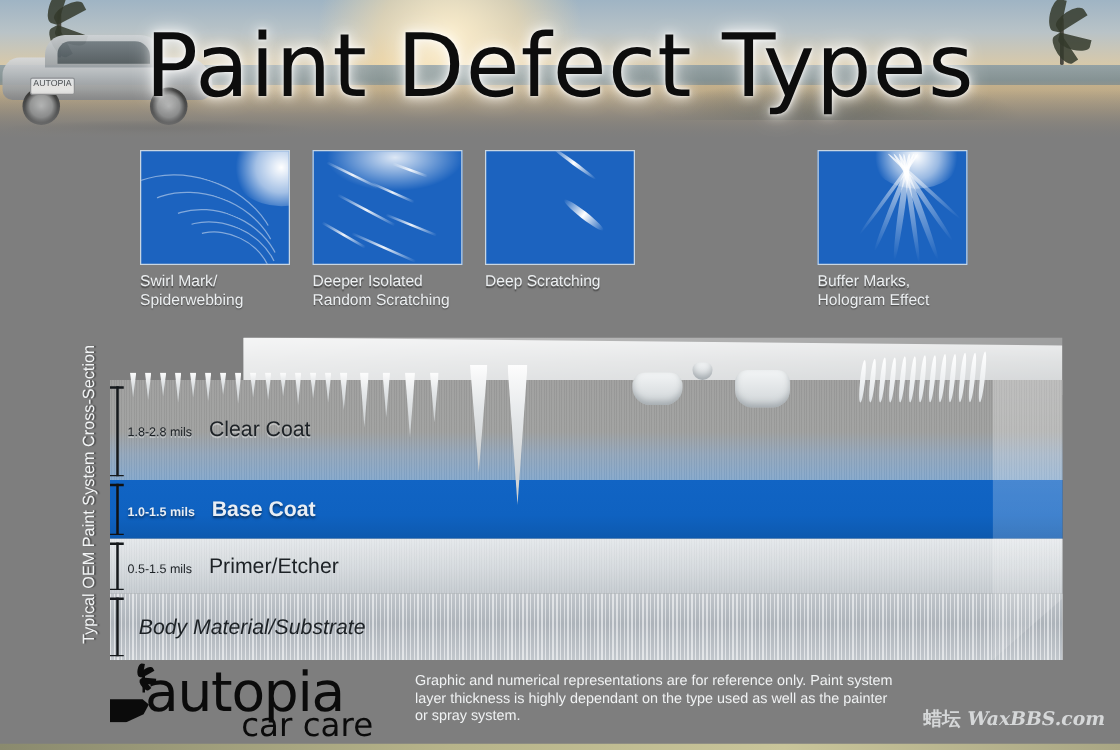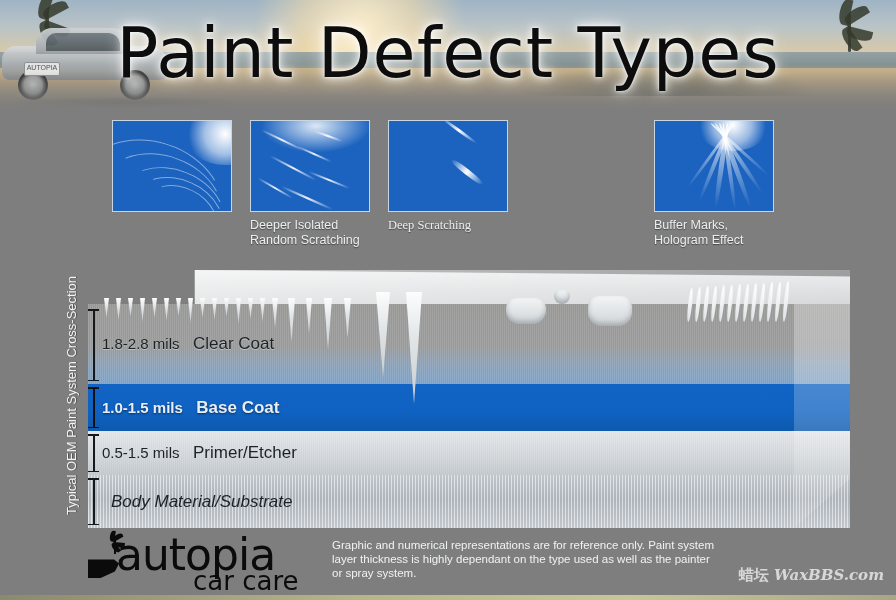--- a/index.html
+++ b/index.html
@@ -79,21 +79,21 @@
   .top3d{position:absolute;left:0;top:0;width:762px;height:46px;overflow:hidden;}
   .top3d .face{position:absolute;left:0;top:0;width:762px;height:46px;
     background:linear-gradient(180deg,#e8e9ea 0%,#d5d7d8 45%,#c3c6c8 100%);
     clip-path:polygon(14% 100%,100% 100%,100% 14%,14% 0%);}
   .top3d .haze{position:absolute;left:14%;top:0;right:0;bottom:0;
     background:linear-gradient(160deg,rgba(255,255,255,.55),rgba(200,205,208,.25));mix-blend-mode:screen;}
 
   .layers{position:absolute;left:0;top:34px;width:762px;height:224px;}
   .layer{position:absolute;left:0;width:762px;overflow:hidden;}
   .lbl{position:absolute;left:14px;top:50%;transform:translateY(-50%);white-space:nowrap;}
-  .lbl .mils{font-size:15px;}
+  .lbl .mils{font-size:10px;}
   .lbl .nm{font-size:17px;margin-left:9px;}
 
   .l-clear{top:0;height:80px;background:linear-gradient(180deg,#9a9a99 0%,#9b9c9b 52%,#8fa3b8 74%,#7fa4c9 100%);}
   .l-clear .lbl{color:#1d2226;text-shadow:0 1px 0 rgba(255,255,255,.35);}
   .l-base{top:80px;height:47px;background:linear-gradient(180deg,#1164c4 0%,#0f62c1 60%,#0d59ae 100%);}
   .l-base .lbl{color:#e9eef4;text-shadow:0 1px 2px rgba(0,0,0,.5);font-weight:bold;}
   .l-prim{top:127px;height:44px;background:linear-gradient(180deg,#e4e7ea 0%,#d3d8dc 55%,#c3c9ce 100%);}
   .l-prim .lbl{color:#1d2226;}
   .l-sub{top:171px;height:53px;background:
       repeating-linear-gradient(90deg,rgba(255,255,255,.5) 0 1px,rgba(0,0,0,.035) 1px 3px),
@@ -187,38 +187,40 @@
 
     <div class="thumb" style="left:112px;">
       <div class="img t-swirl">
         <div class="arc" style="left:-40px;top:20px;width:150px;height:120px;transform:rotate(18deg);"></div>
         <div class="arc" style="left:-20px;top:34px;width:130px;height:104px;transform:rotate(20deg);"></div>
         <div class="arc" style="left:0px;top:48px;width:112px;height:88px;transform:rotate(22deg);"></div>
         <div class="arc" style="left:14px;top:58px;width:96px;height:74px;transform:rotate(24deg);"></div>
         <div class="arc" style="left:26px;top:66px;width:78px;height:60px;transform:rotate(26deg);"></div>
         <div class="sheen" style="left:72px;top:-18px;width:80px;height:62px;background:radial-gradient(circle,#fff 0%,rgba(255,255,255,.6) 40%,rgba(255,255,255,0) 72%);"></div>
       </div>
+      <div class="cap">Swirl Mark/
+Spiderwebbing</div>
     </div>
 
     <div class="thumb" style="left:250px;">
       <div class="img t-deep">
         <div class="str" style="left:8px;top:18px;width:46px;transform:rotate(26deg);"></div>
         <div class="str" style="left:44px;top:32px;width:38px;transform:rotate(24deg);"></div>
         <div class="str" style="left:16px;top:46px;width:52px;transform:rotate(28deg);"></div>
         <div class="str" style="left:56px;top:58px;width:44px;transform:rotate(22deg);"></div>
         <div class="str" style="left:4px;top:66px;width:40px;transform:rotate(30deg);"></div>
         <div class="str" style="left:62px;top:14px;width:30px;transform:rotate(20deg);"></div>
         <div class="str" style="left:28px;top:76px;width:56px;transform:rotate(24deg);"></div>
         <div class="sheen" style="left:10px;top:-22px;width:110px;height:54px;background:radial-gradient(ellipse,rgba(255,255,255,.85) 0%,rgba(255,255,255,0) 70%);"></div>
       </div>
       <div class="cap">Deeper Isolated
 Random Scratching</div>
     </div>
 
-    <div class="thumb" style="left:388px;font-family:Liberation Serif, serif;">
+    <div class="thumb" style="left:388px;">
       <div class="img t-scr">
         <div class="sc" style="left:48px;top:8px;width:44px;height:3px;transform:rotate(36deg);"></div>
         <div class="sc" style="left:58px;top:48px;width:40px;height:6px;transform:rotate(38deg);"></div>
       </div>
       <div class="cap">Deep Scratching</div>
     </div>
 
 
     <div class="thumb" style="left:654px;">
       <div class="img t-holo">

